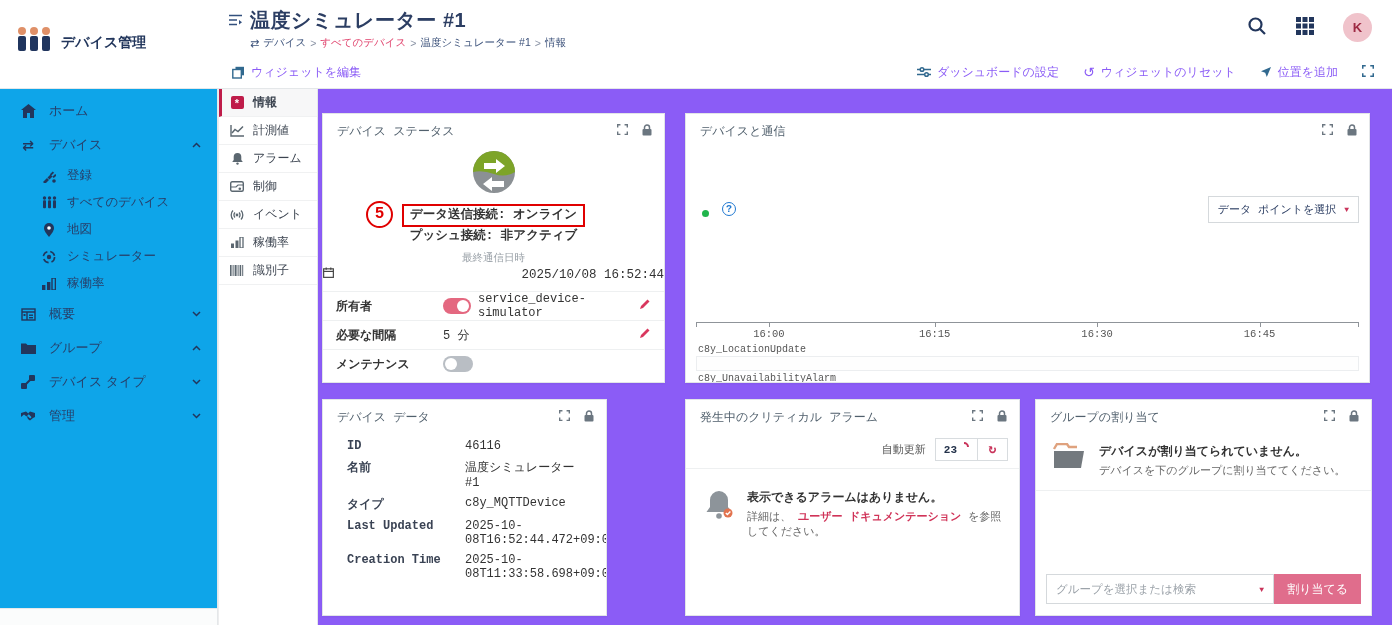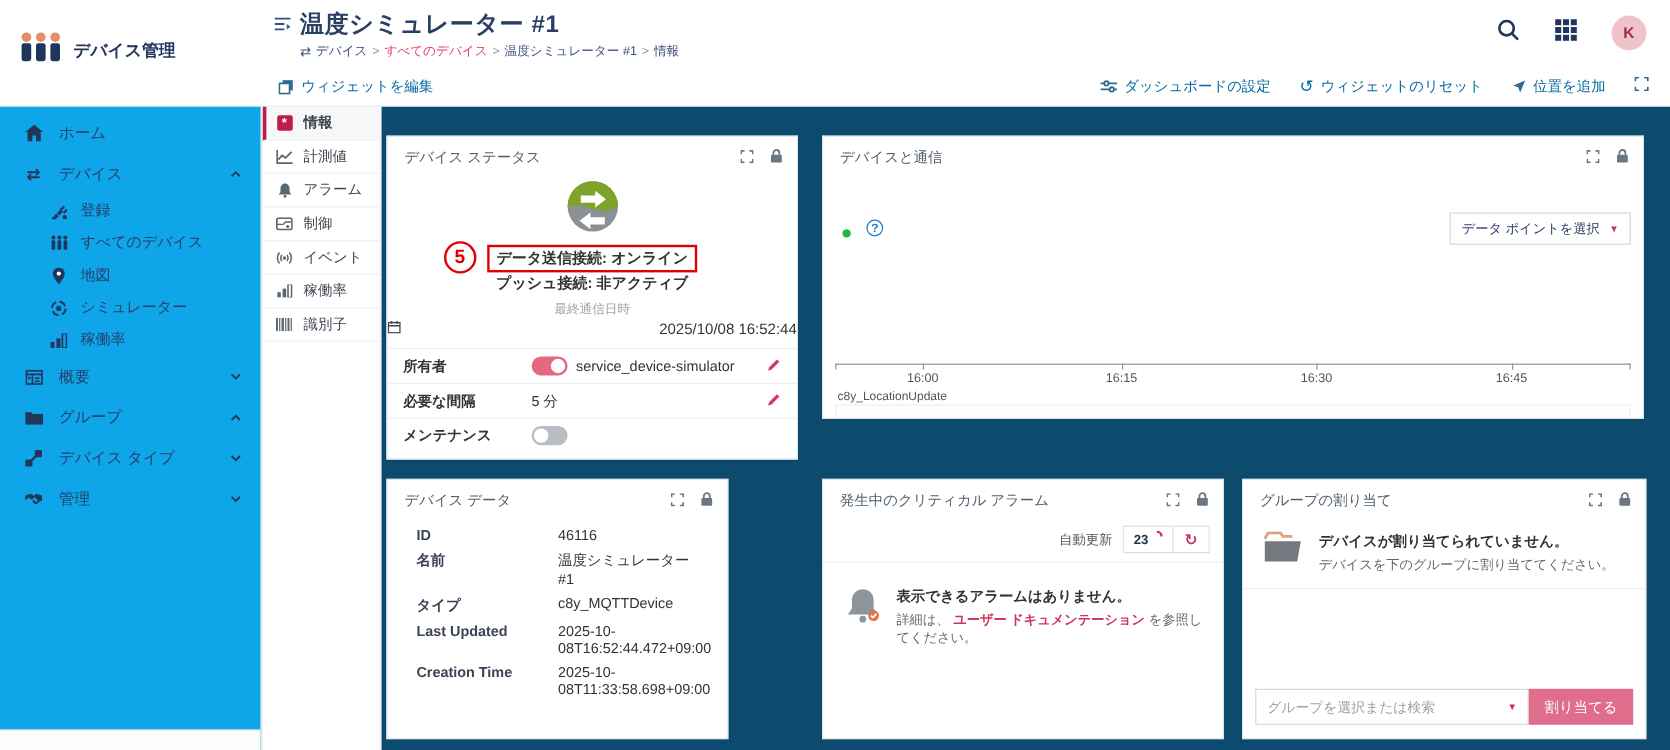--- a/index.html
+++ b/index.html
@@ -16,47 +16,47 @@
   .page-title { font-size:20px; color:#2c3e63; font-weight:bold; letter-spacing:.5px; }
   .breadcrumb { font-size:10.5px; color:#3b517a; margin-top:2px; display:flex; align-items:center; gap:4px; }
   .breadcrumb .bc-sep { color:#8a93a5; }
   .breadcrumb .bc-active { color:#e0426c; }
   .bc-exchange { color:#3b517a; font-size:11px; }
   .header-icons { position:absolute; right:20px; top:13px; display:flex; align-items:center; gap:28px; }
   .avatar { width:29px; height:29px; border-radius:50%; background:#f0c3cb; color:#9e2b44; font-size:13px; font-weight:bold; display:flex; align-items:center; justify-content:center; }
 
   
   .actionbar { position:absolute; top:56px; left:0; right:0; height:33px; background:#fff; border-bottom:1px solid #e4e7e9; display:flex; align-items:center; padding:0 18px 0 232px; }
-  .blue-link { display:flex; align-items:center; gap:6px; font-size:12px; color:#0369a1; cursor:pointer; white-space:nowrap; }
+  .blue-link { display:flex; align-items:center; gap:6px; font-size:12px; color:#8b5cf6; cursor:pointer; white-space:nowrap; }
   .actionbar-right { margin-left:auto; display:flex; align-items:center; gap:24px; }
 
   
   .sidebar { position:absolute; top:89px; left:0; width:218px; bottom:0; background:#0ea5e9; border-right:1px solid #e4e7e9; padding-top:5px; }
   .nav-item { display:flex; align-items:center; height:34px; padding:0 16px 0 18px; font-size:13px; color:#27406b; cursor:pointer; }
   .nav-item .nav-ic { width:20px; margin-right:11px; display:inline-flex; justify-content:center; color:#22365c; }
   .nav-item.child { height:27px; padding-left:40px; font-size:12.5px; }
   .nav-item.child .nav-ic { width:18px; margin-right:9px; }
   .nav-chevron { margin-left:auto; display:inline-flex; }
   .sidebar-footer { position:absolute; bottom:0; left:0; width:100%; height:17px; border-top:1px solid #e7e9ea; background:#fbfcfc; }
 
   
   .tabrail { position:absolute; top:89px; left:218px; width:100px; bottom:0; background:#fff; border-right:1px solid #e4e7e9; border-left:1px solid #ededee; }
   .tab { display:flex; align-items:center; height:28px; padding:0 6px 0 10px; font-size:12px; color:#3c4450; border-bottom:1px solid #f0f1f2; cursor:pointer; }
   .tab .tab-ic { width:16px; margin-right:8px; display:inline-flex; justify-content:center; color:#5b6770; }
   .tab.active { background:#f7f7f8; border-left:3px solid #bf1c4a; padding-left:7px; font-weight:bold; }
   .info-sq { width:13px; height:13px; background:#bf1c4a; border-radius:2px; color:#fff; font-size:11px; line-height:15px; text-align:center; font-weight:bold; }
 
   
-  .content { position:absolute; top:89px; left:318px; right:0; bottom:0; background:#0c4a6e; }
+  .content { position:absolute; top:89px; left:318px; right:0; bottom:0; background:#8b5cf6;font-family:Liberation Mono, monospace; }
   .card { position:absolute; background:#fff; border:1px solid #e2e5e8; box-shadow:0 1px 2px rgba(0,0,0,.05); display:flex; flex-direction:column; overflow:hidden; }
   .card-head { display:flex; align-items:center; padding:9px 12px 7px 14px; font-size:12px; color:#51606d; flex:0 0 auto; }
   .card-head .head-icons { margin-left:auto; display:flex; gap:14px; color:#6b7680; align-items:center; }
 
   #card-status { left:4px; top:24px; width:343px; height:270px; }
-  #card-comm   { left:367px; top:24px; width:685px; height:236px; }
+  #card-comm   { left:367px; top:24px; width:685px; height:270px;gap:19px; }
   #card-data   { left:4px; top:310px; width:285px; height:217px; }
   #card-alarm  { left:367px; top:310px; width:335px; height:217px; }
   #card-group  { left:717px; top:310px; width:337px; height:217px; }
 
   
   .status-hero { text-align:center; padding-top:2px; flex:0 0 auto; }
   .conn-line { font-size:12.5px; font-weight:bold; color:#333; line-height:1.45; }
   .conn-wrap { position:relative; display:inline-block; margin-top:4px; }
   .red-box { display:inline-block; border:2px solid #e00000; padding:0 6px 1px 6px; }
   .annot-circle { position:absolute; left:-36px; top:-3px; width:27px; height:27px; border:2px solid #e00000; border-radius:50%; color:#e00000; font-size:16px; font-weight:bold; display:flex; align-items:center; justify-content:center; background:transparent; }

